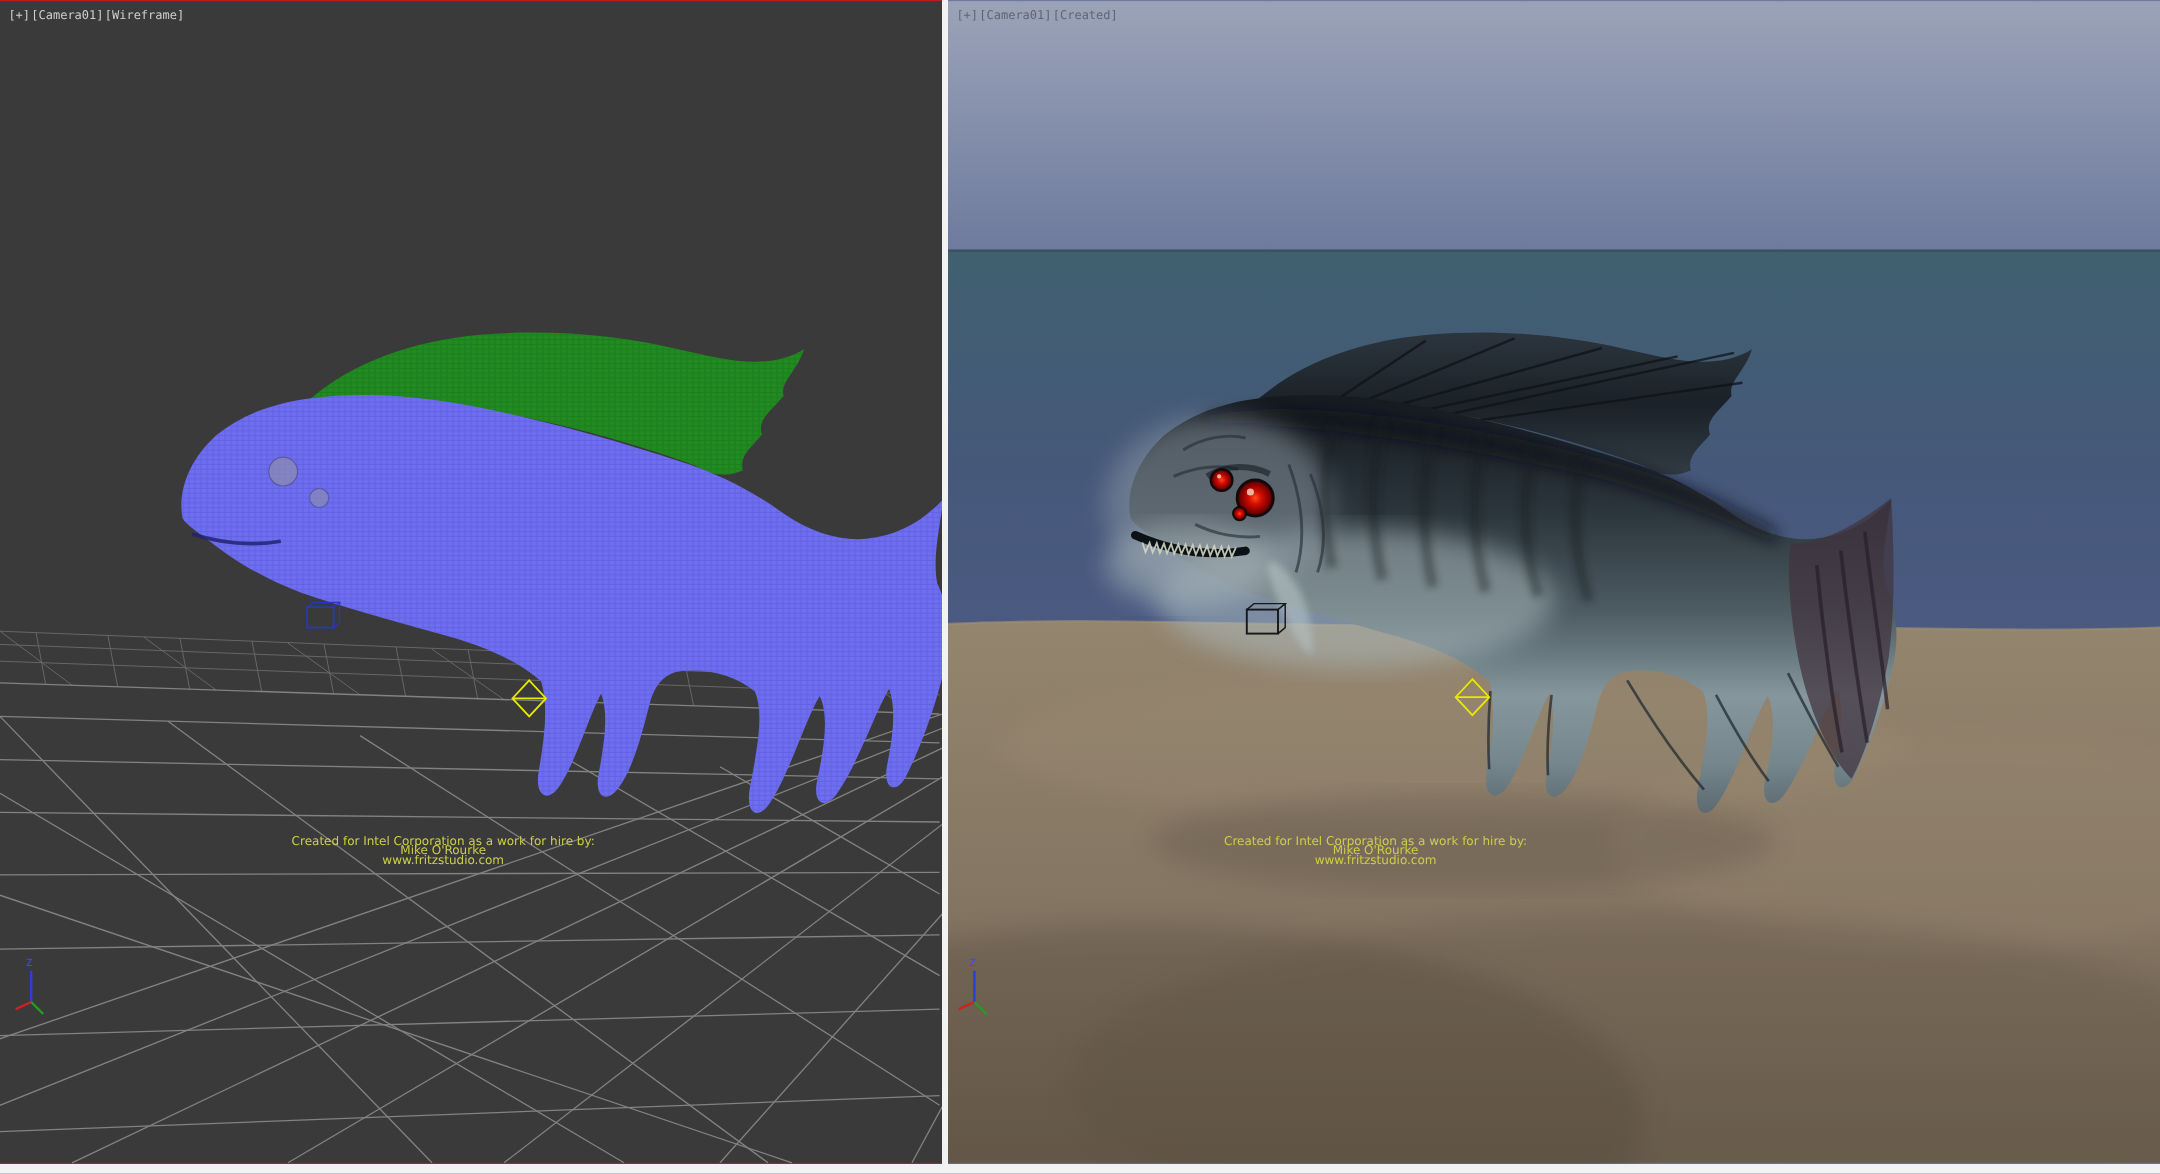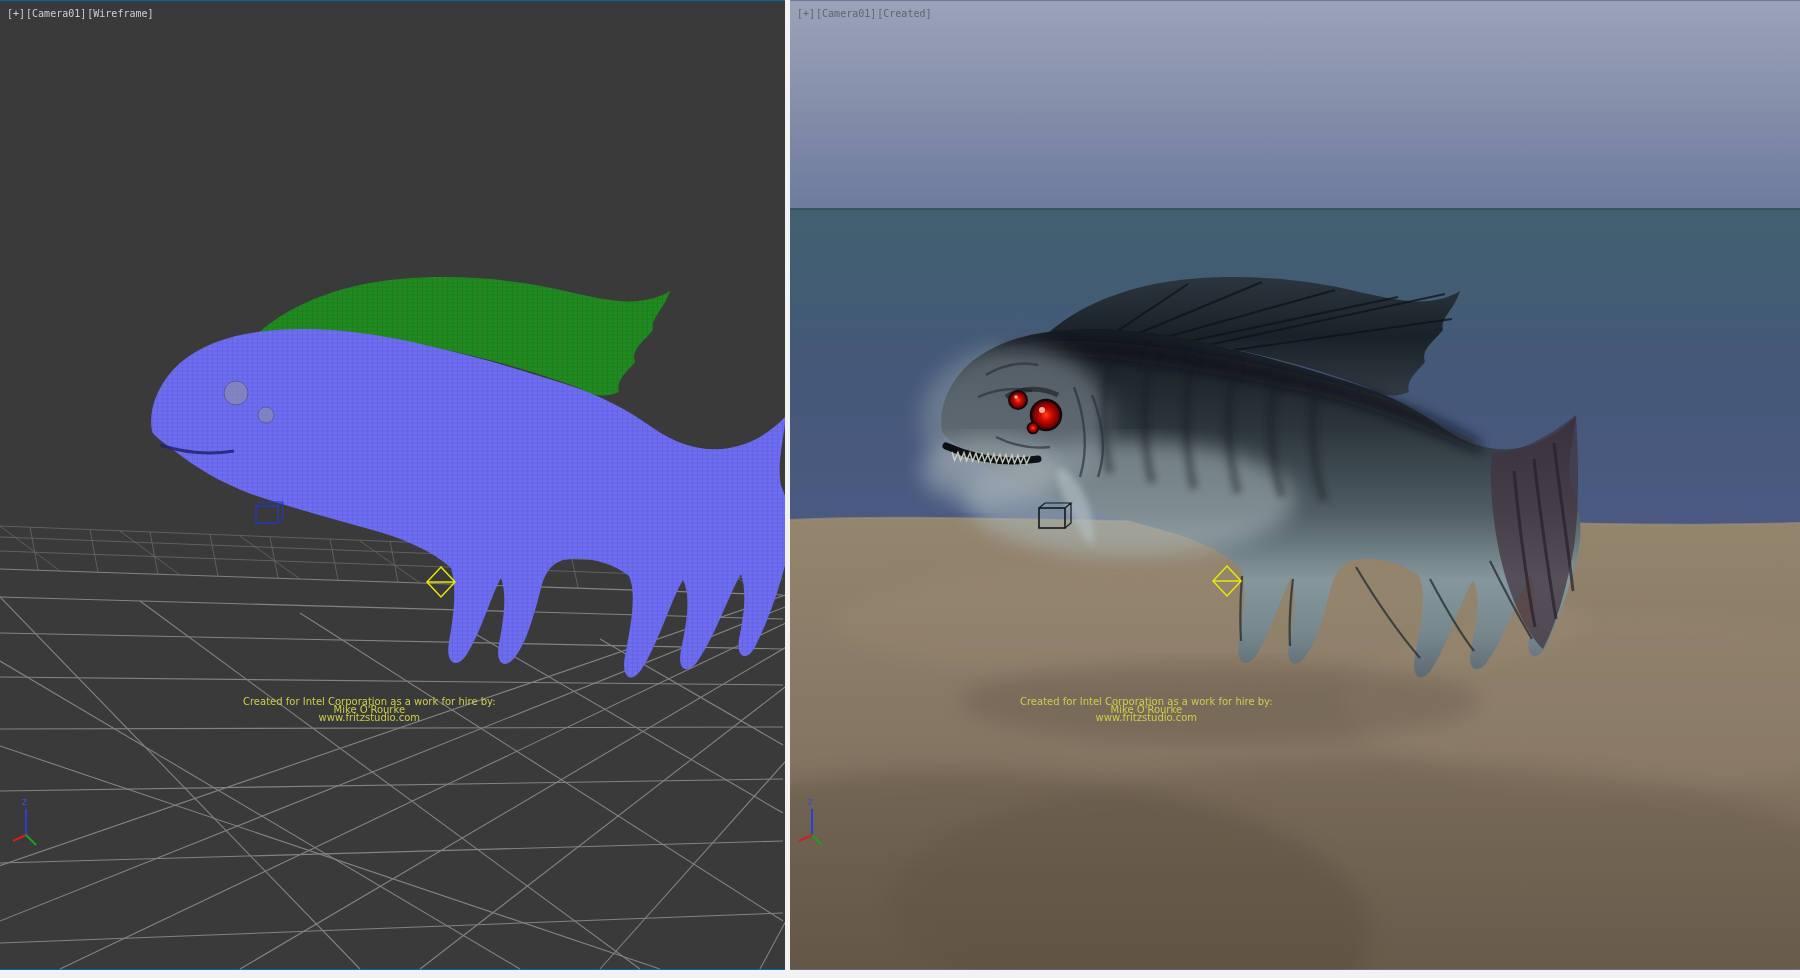--- a/index.html
+++ b/index.html
@@ -1,20 +1,20 @@
 <!DOCTYPE html>
 <html><head>
 <meta charset="utf-8">
 <style>
   * { margin:0; padding:0; box-sizing:border-box; }
   html,body { width:1800px; height:978px; }
   body { position:relative; background:#f2f2f2; font-family:"DejaVu Sans", sans-serif; overflow:hidden; }
 
   .viewport { position:absolute; top:0; height:970px; overflow:hidden; }
-  .vp-left  { left:0;   width:785px;  background:#0369a1; }
+  .vp-left  { left:0;   width:785px;  background:#b91c1c; }
   .vp-right { left:790px; width:1010px; background:#6e7b9d; }
 
   .scene { position:absolute; left:0; top:0; width:100%; height:100%; display:block; }
 
   .vp-label { position:absolute; top:8px; left:7px; z-index:5;
               font-family:"DejaVu Sans Mono", monospace; font-size:10px;
               letter-spacing:0; cursor:pointer; user-select:none; white-space:nowrap; }
   .vp-left  .vp-label { color:#cfcfcf; }
   .vp-right .vp-label { color:#5f6576; }
   .vp-label span { padding-right:1px; }

